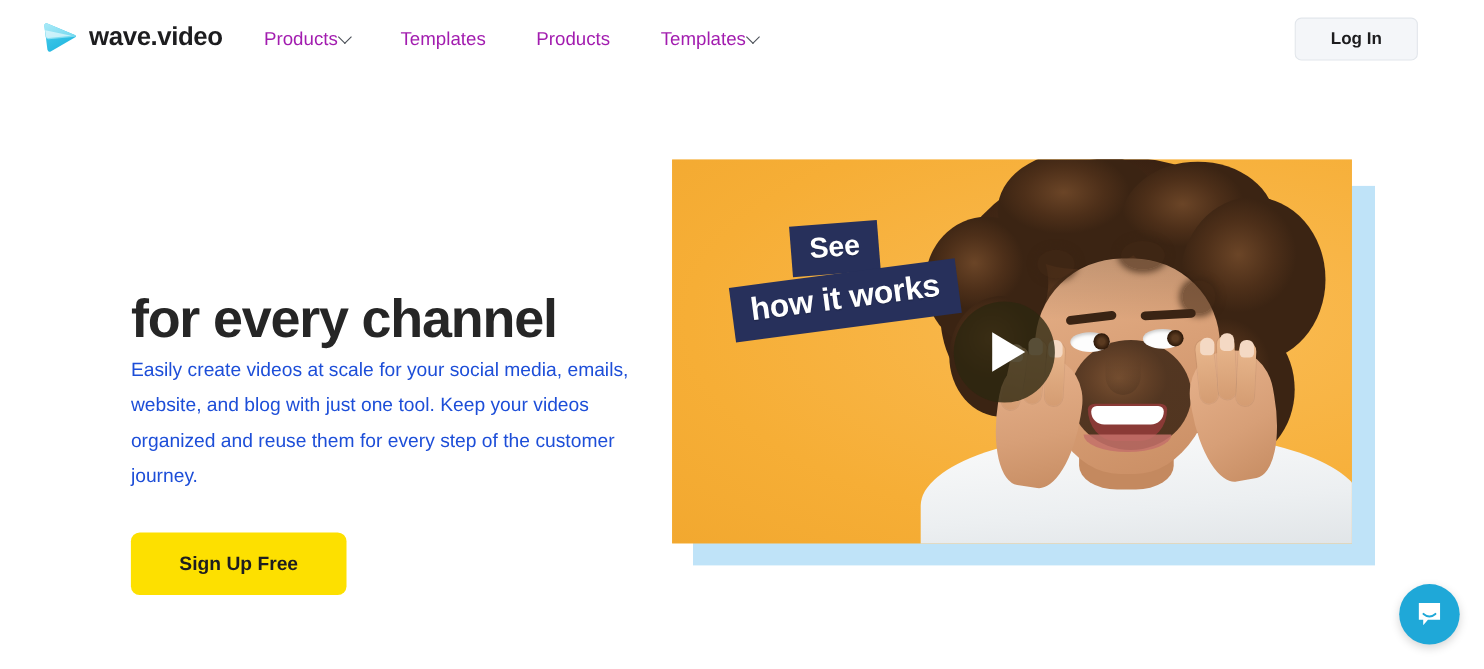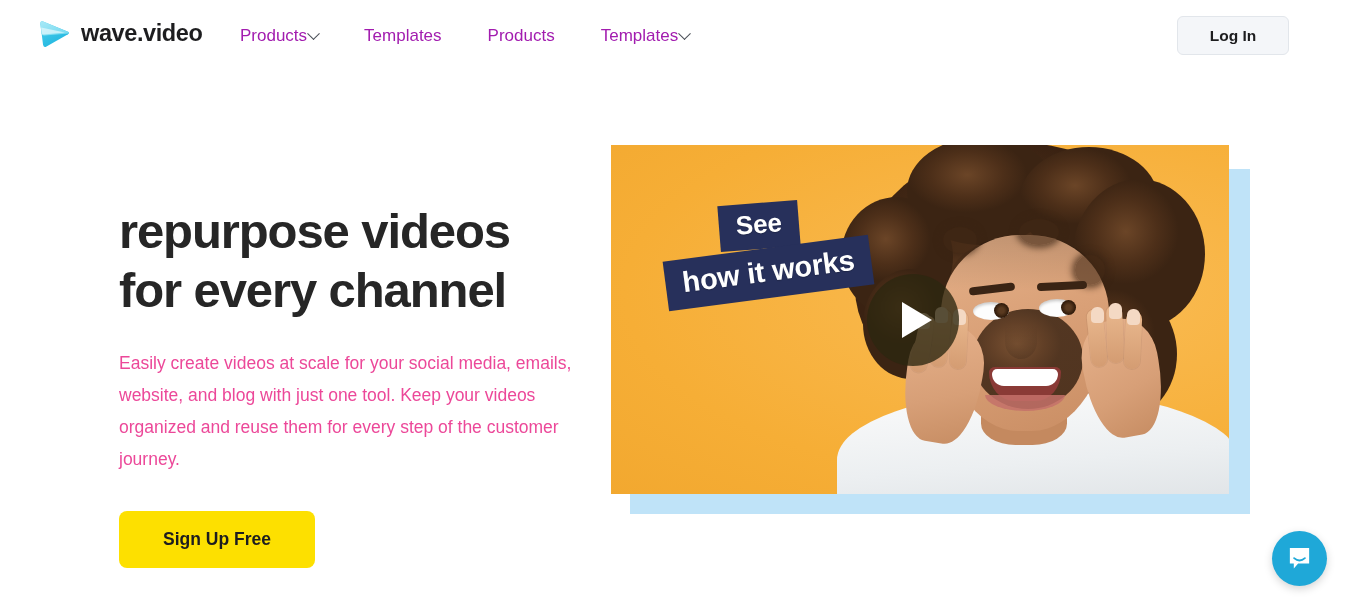--- a/index.html
+++ b/index.html
@@ -69,22 +69,21 @@
     background: #fde000; color: #1d1d1f; font-size: 15.5px;
   }
 
   
   .hero-left { position: absolute; left: 119px; top: 143px; width: 470px; }
   .hero-title {
     font-size: 49px; line-height: 59px; font-weight: bold;
     color: #262626; letter-spacing: -1.1px;
   }
   .hero-sub {
-    margin-top: 27px;
-    font-size: 17.5px; line-height: 32px; color: #ec4899;
+    font-size: 17.5px; line-height: 32px; color: #1d4ed8;
     width: 468px;
   }
   .btn-cta {
     margin-top: 36px;
     width: 196px; height: 57px;
     background: #fde000; color: #1d1d1f;
     font-size: 17.5px; border-radius: 8px;
   }
 
   
@@ -289,21 +288,21 @@
     </nav>
 
     <div class="header-actions">
       <button class="btn btn-login">Log In</button>
     </div>
   </header>
 
   <section class="hero-left">
     <h1 class="hero-title">
       <br>
-      <span>repurpose videos</span><br>
+      <br>
       <span>for every channel</span>
     </h1>
     <p class="hero-sub">Easily create videos at scale for your social media, emails, website, and blog with just one tool. Keep your videos organized and reuse them for every step of the customer journey.</p>
     <button class="btn btn-cta">Sign Up Free</button>
   </section>
 
   <section class="video-wrap">
 
     <div class="video-backframe"></div>
 

